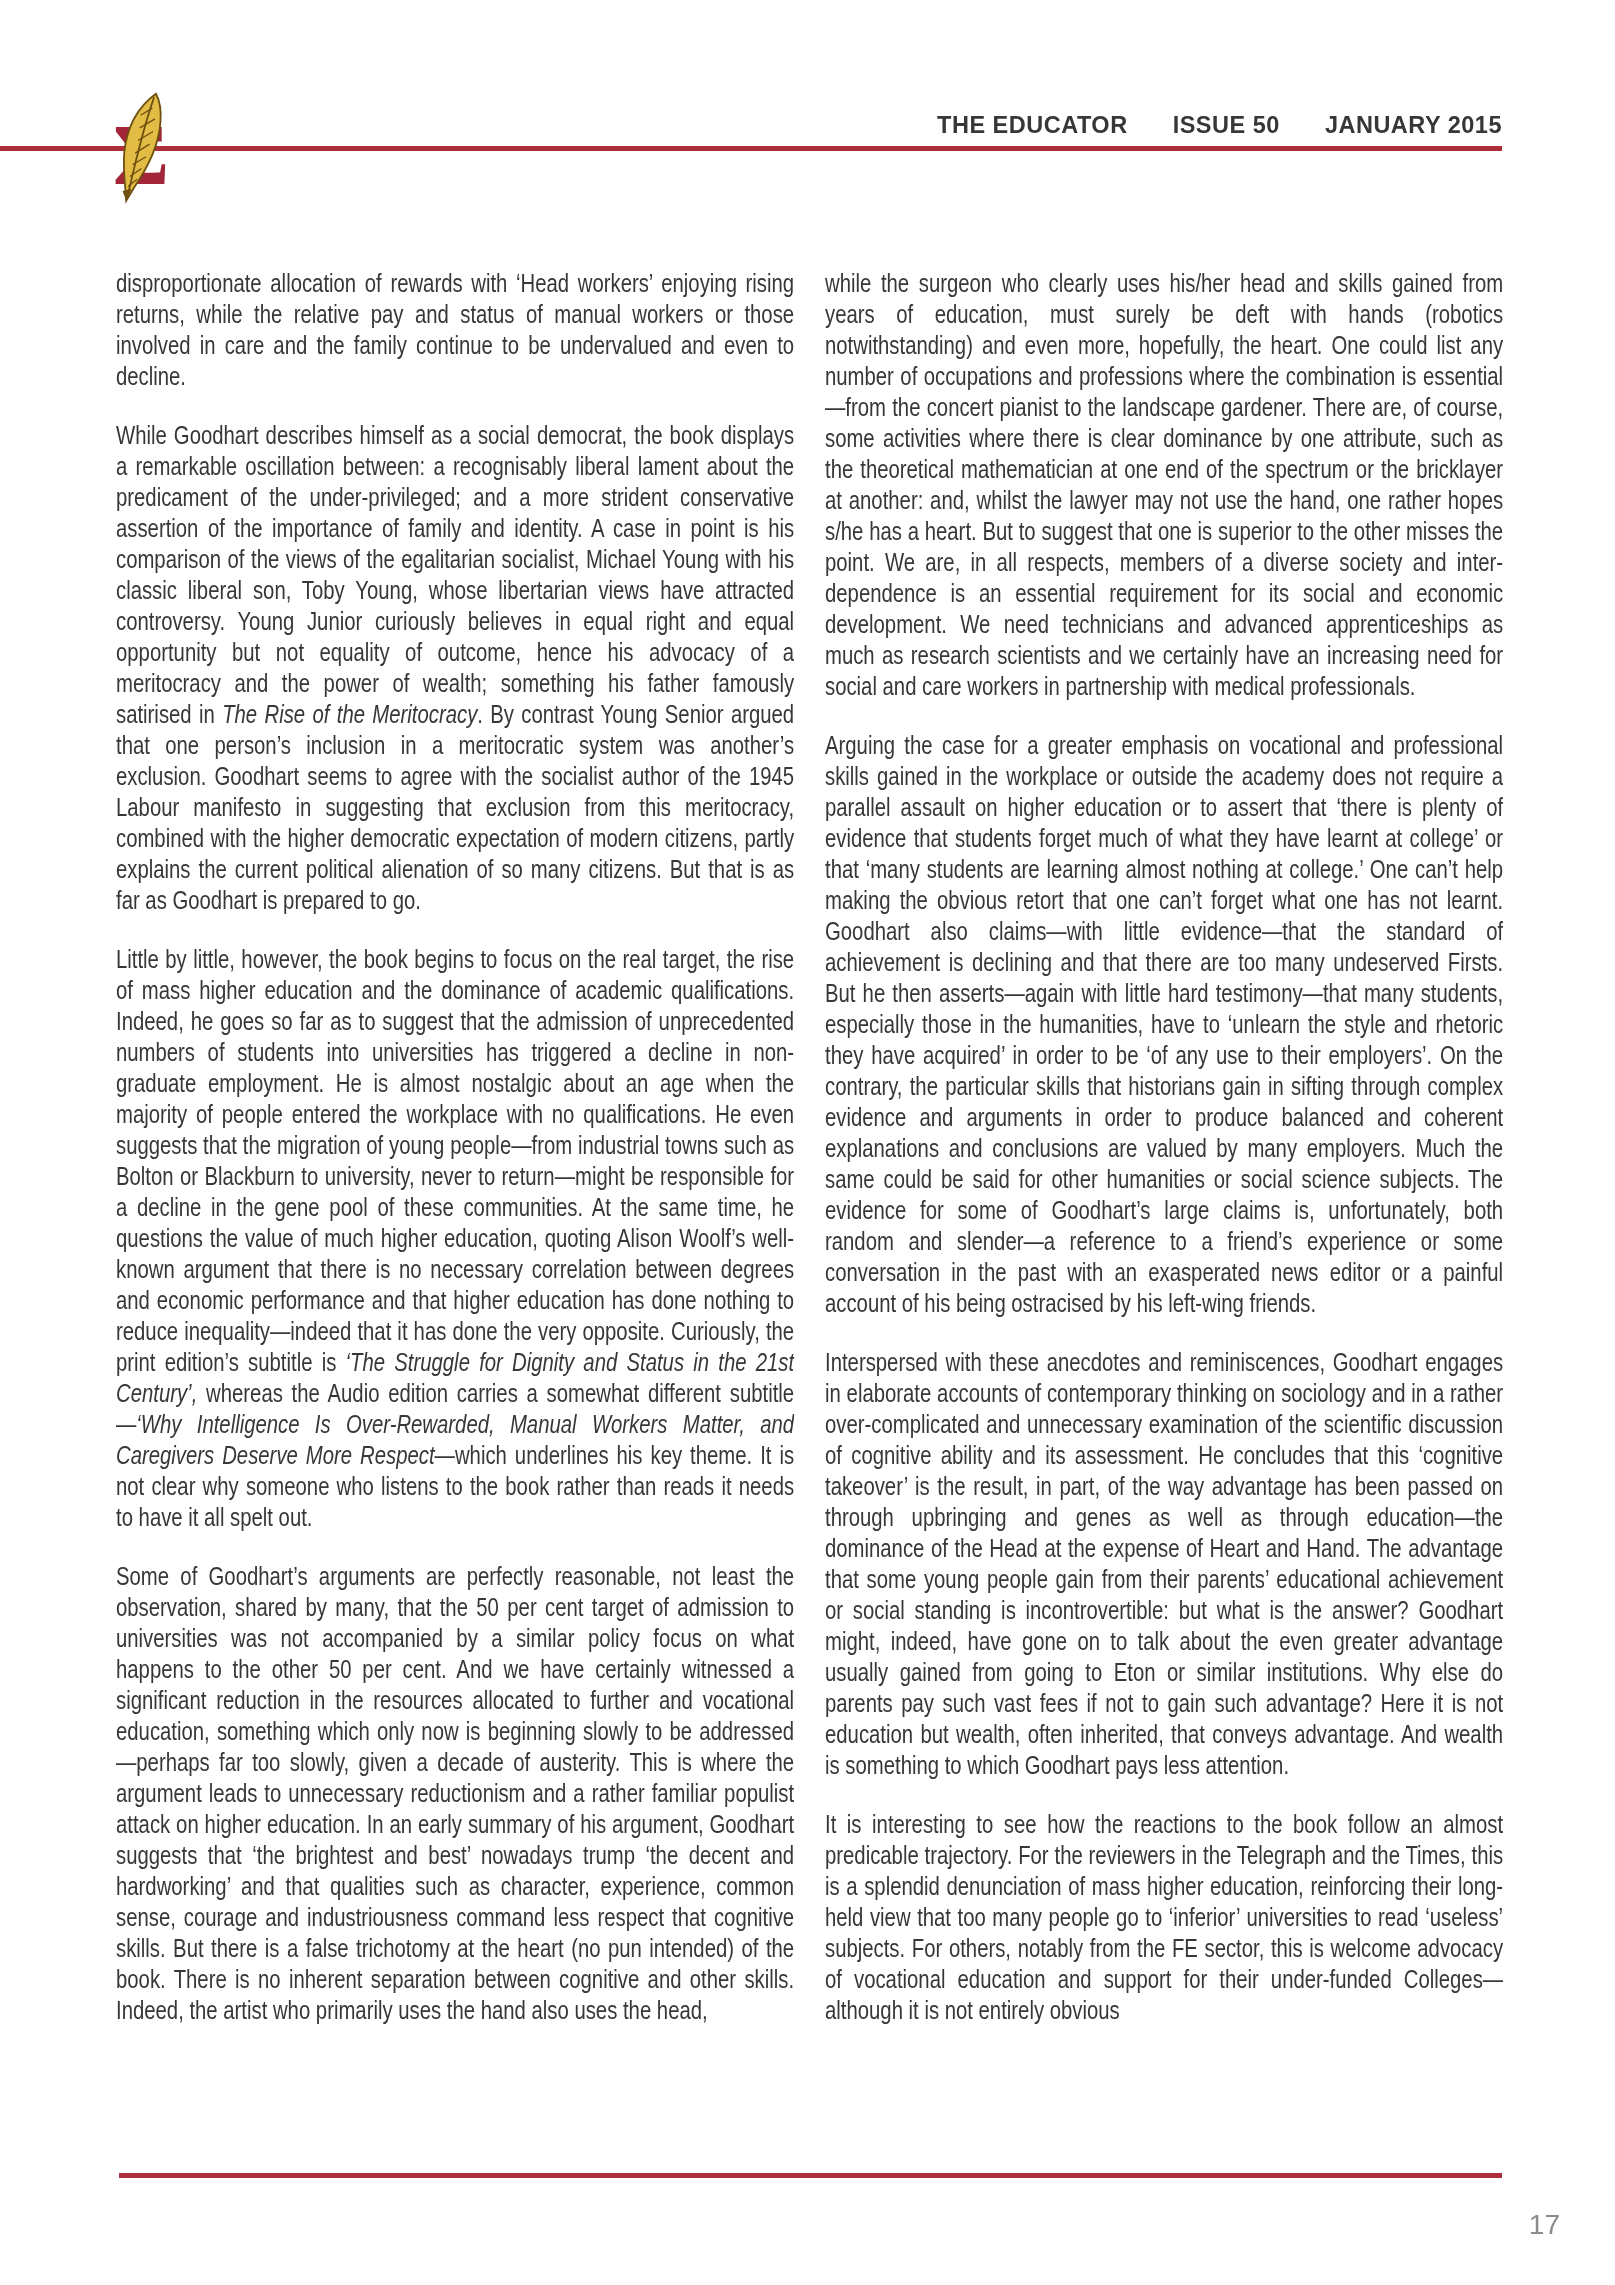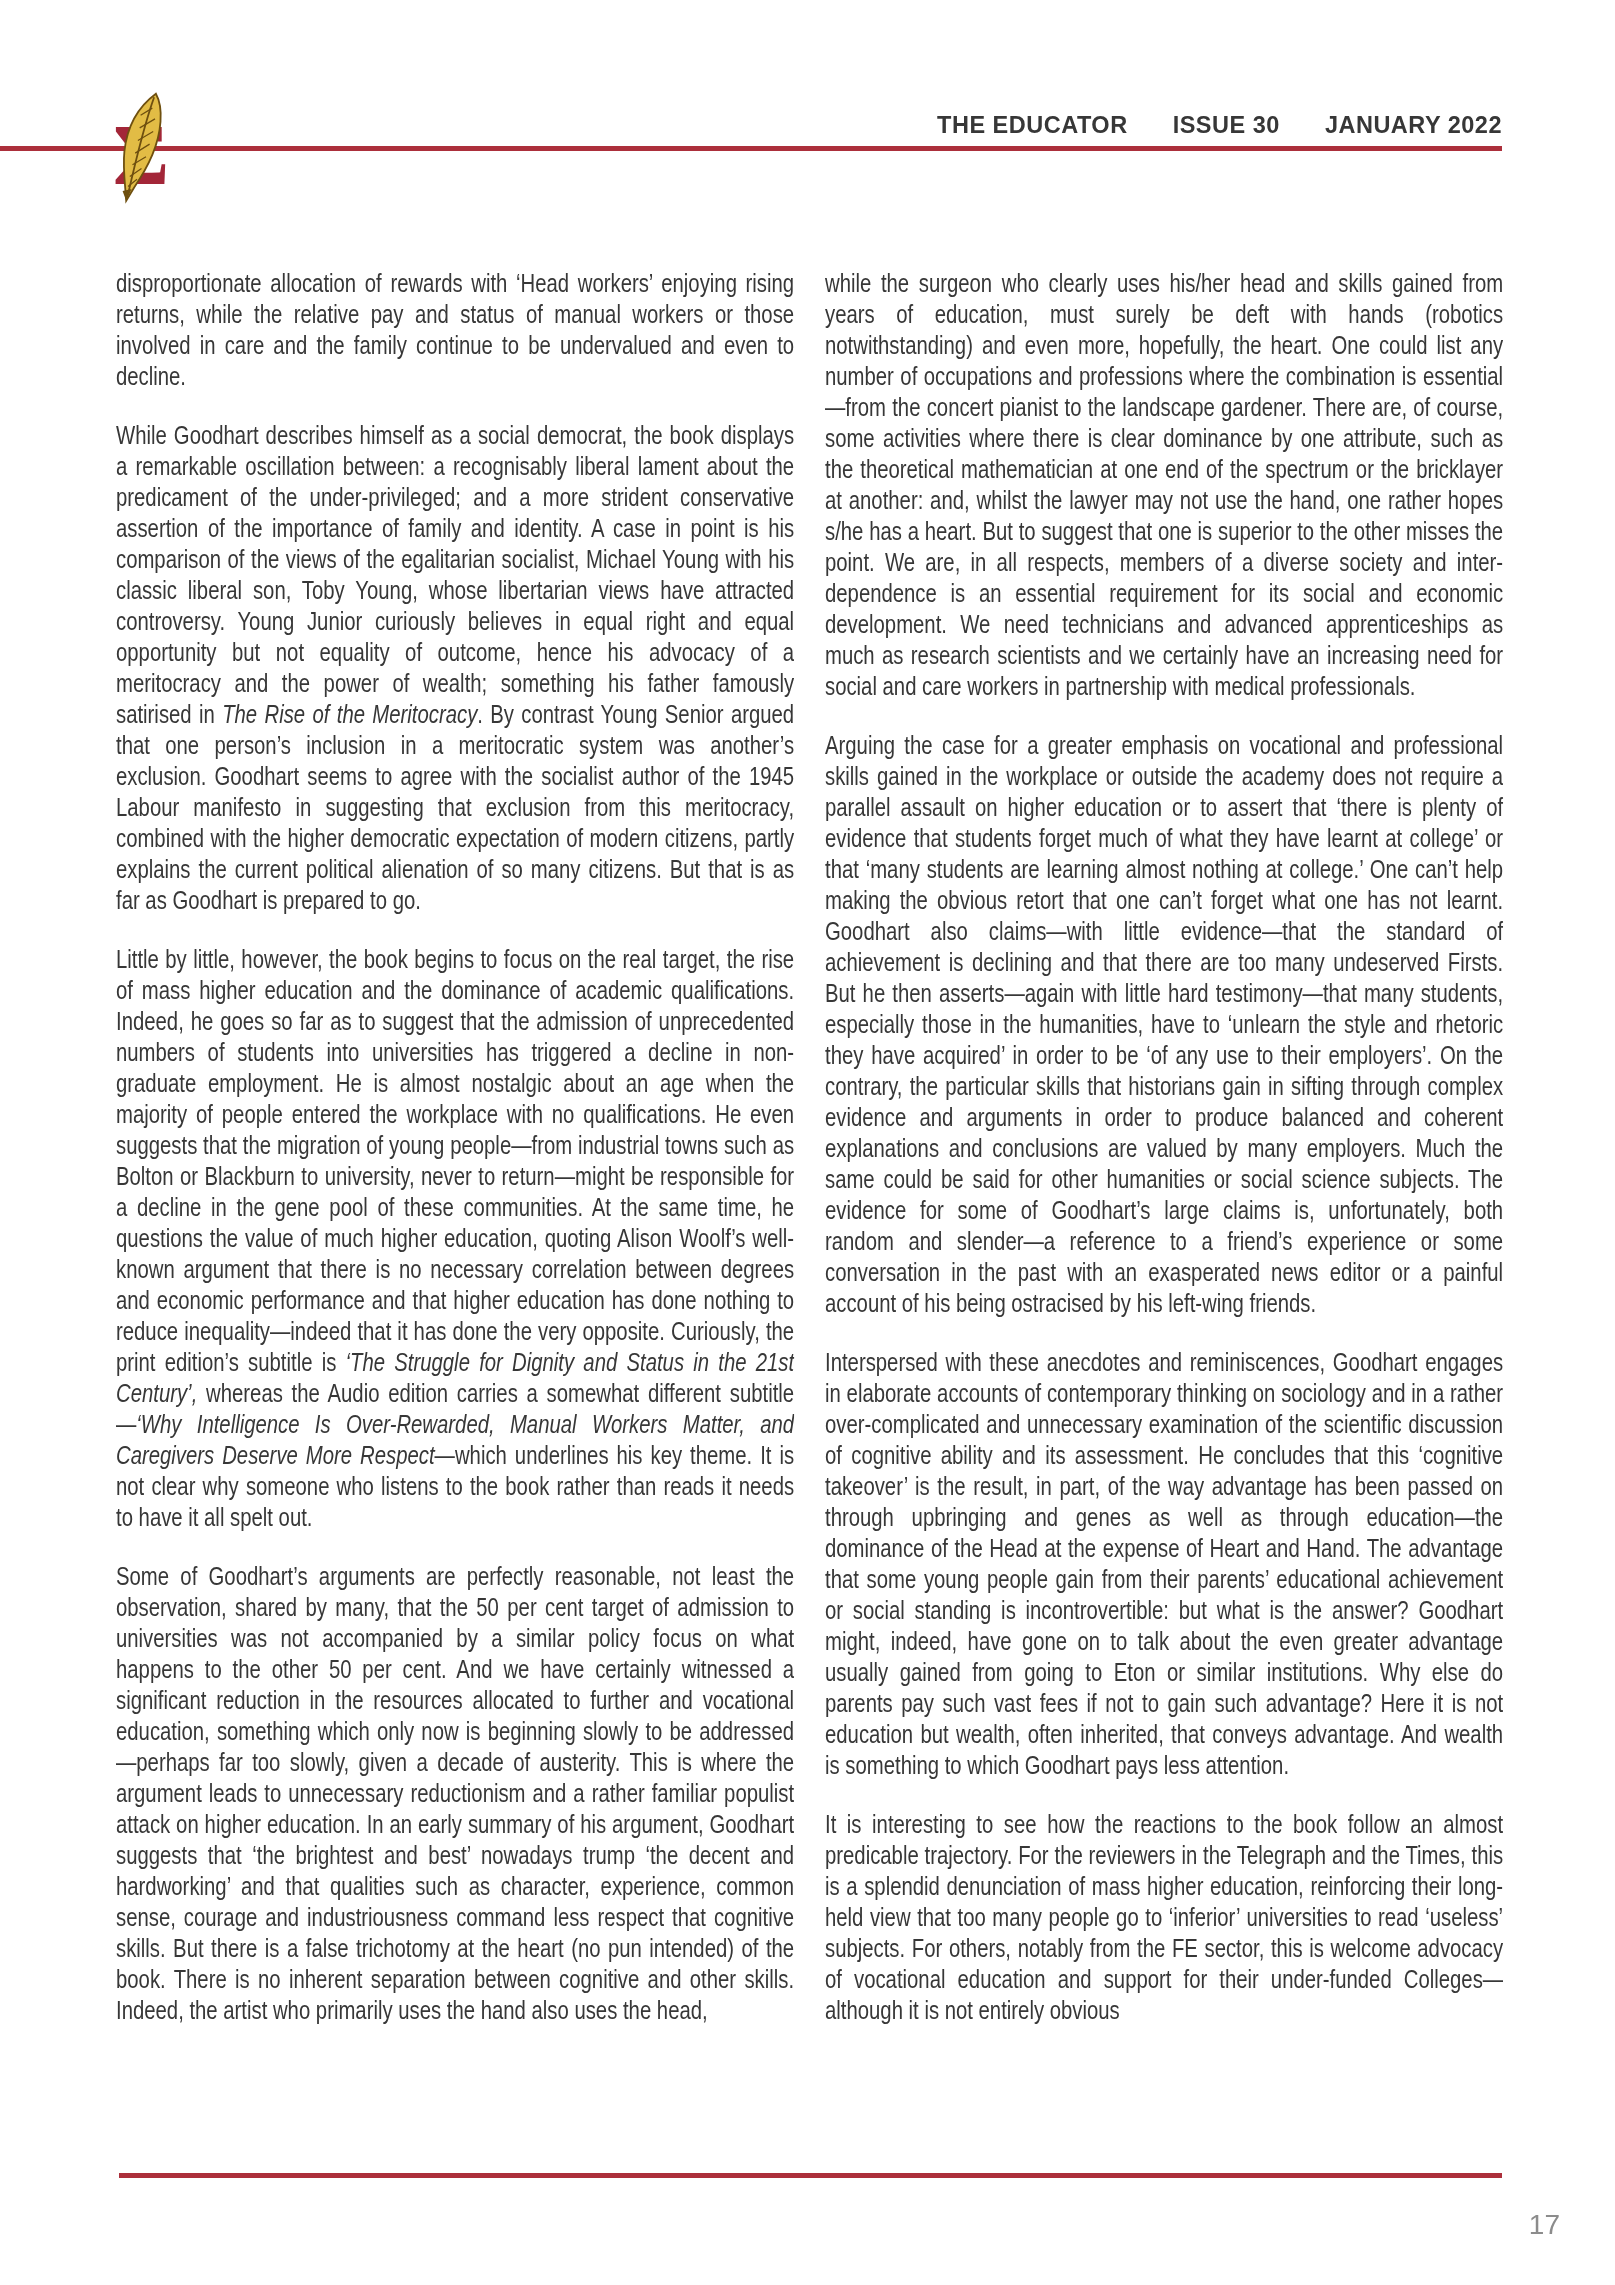--- a/index.html
+++ b/index.html
@@ -51,22 +51,22 @@
 </style>
 </head>
 <body>
 
 <div class="page">
 
   <div class="top-rule"></div>
 
   <div class="masthead">
     <span>THE EDUCATOR</span>
-    <span>ISSUE 30</span>
-    <span>JANUARY 2022</span>
+    <span>ISSUE 50</span>
+    <span>JANUARY 2015</span>
   </div>
 
   <svg class="logo" viewBox="0 0 90 170" aria-hidden="true">
     <text x="13" y="118" style="font-family:'Liberation Serif','DejaVu Serif',serif;font-weight:bold;font-size:96px;fill:var(--logo-red,#A32638);">Σ</text>
     <g>
       <path d="M61,18 C70,34 67,62 57,86 C52,98 45,110 37,122 L28,137 C27,120 24,100 26,82 C29,54 42,32 61,18 Z" style="fill:var(--quill-gold,#E2BC45);stroke:var(--quill-outline,#6E4F0F);stroke-width:2;"></path>
       <path d="M59,22 C49,50 40,86 30,130" style="fill:none;stroke:var(--quill-outline,#6E4F0F);stroke-width:2;"></path>
       <path d="M57,34 L44,42 M60,46 L43,56 M58,60 L41,70 M54,74 L38,84 M50,88 L35,97 M45,101 L32,110 M40,113 L30,121" style="fill:none;stroke:var(--quill-outline,#6E4F0F);stroke-width:1.4;"></path>
       <path d="M28,137 L34,124 L24,126 Z" style="fill:var(--quill-outline,#6E4F0F);"></path>
     </g>

